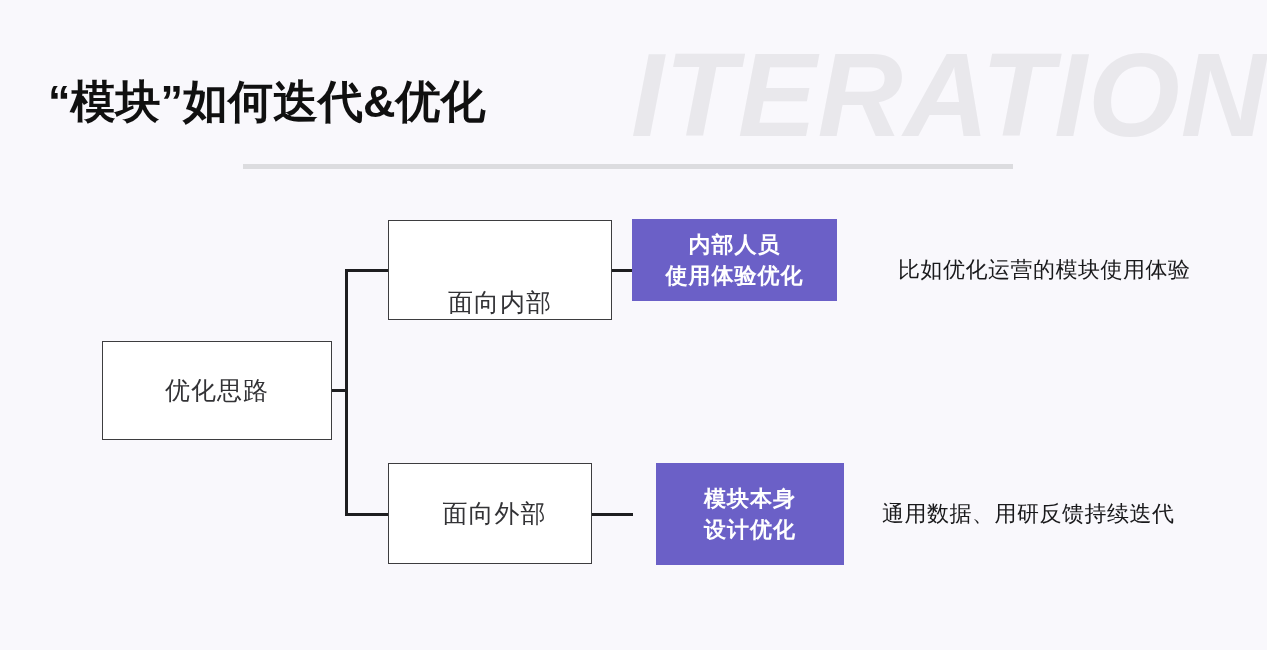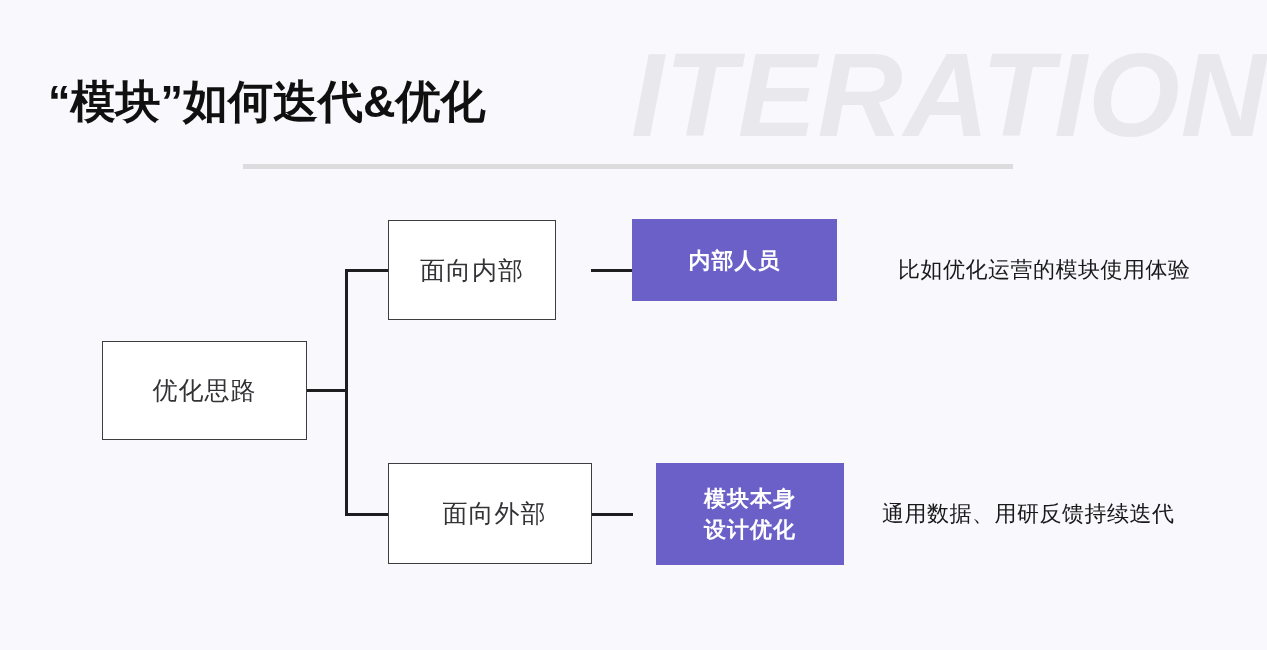--- a/index.html
+++ b/index.html
@@ -48,22 +48,22 @@
     position: absolute;
     background: #ffffff;
     border: 1.5px solid #3d3d3f;
     display: flex;
     align-items: center;
     justify-content: center;
     font-size: 25px;
     color: #333336;
     letter-spacing: 1px;
   }
-  .node-root     { left: 102px; top: 341px; width: 205px; height: 99px;  }
-  .node-internal { left: 388px; top: 220px; width: 168px; height: 100px; }
+  .node-root     { left: 102px; top: 341px; width: 230px; height: 99px;  }
+  .node-internal { left: 388px; top: 220px; width: 224px; height: 100px; align-items: flex-end; }
   .node-external { left: 388px; top: 463px; width: 204px; height: 101px; padding-left: 9px; }
 
   .outcome {
     position: absolute;
     background: #6b60c7;
     color: #ffffff;
     display: flex;
     flex-direction: column;
     align-items: center;
     justify-content: center;
@@ -118,20 +118,21 @@
 
   <div class="node node-root">
     <span>优化思路</span>
   </div>
 
   <div class="node node-internal">
     <span>面向内部</span>
   </div>
   <div class="outcome outcome-internal">
     <div>内部人员</div>
+    <div>使用体验优化</div>
   </div>
   <div class="note note-internal">比如优化运营的模块使用体验</div>
 
   <div class="node node-external">
     <span>面向外部</span>
   </div>
   <div class="outcome outcome-external">
     <div>模块本身</div>
     <div>设计优化</div>
   </div>

